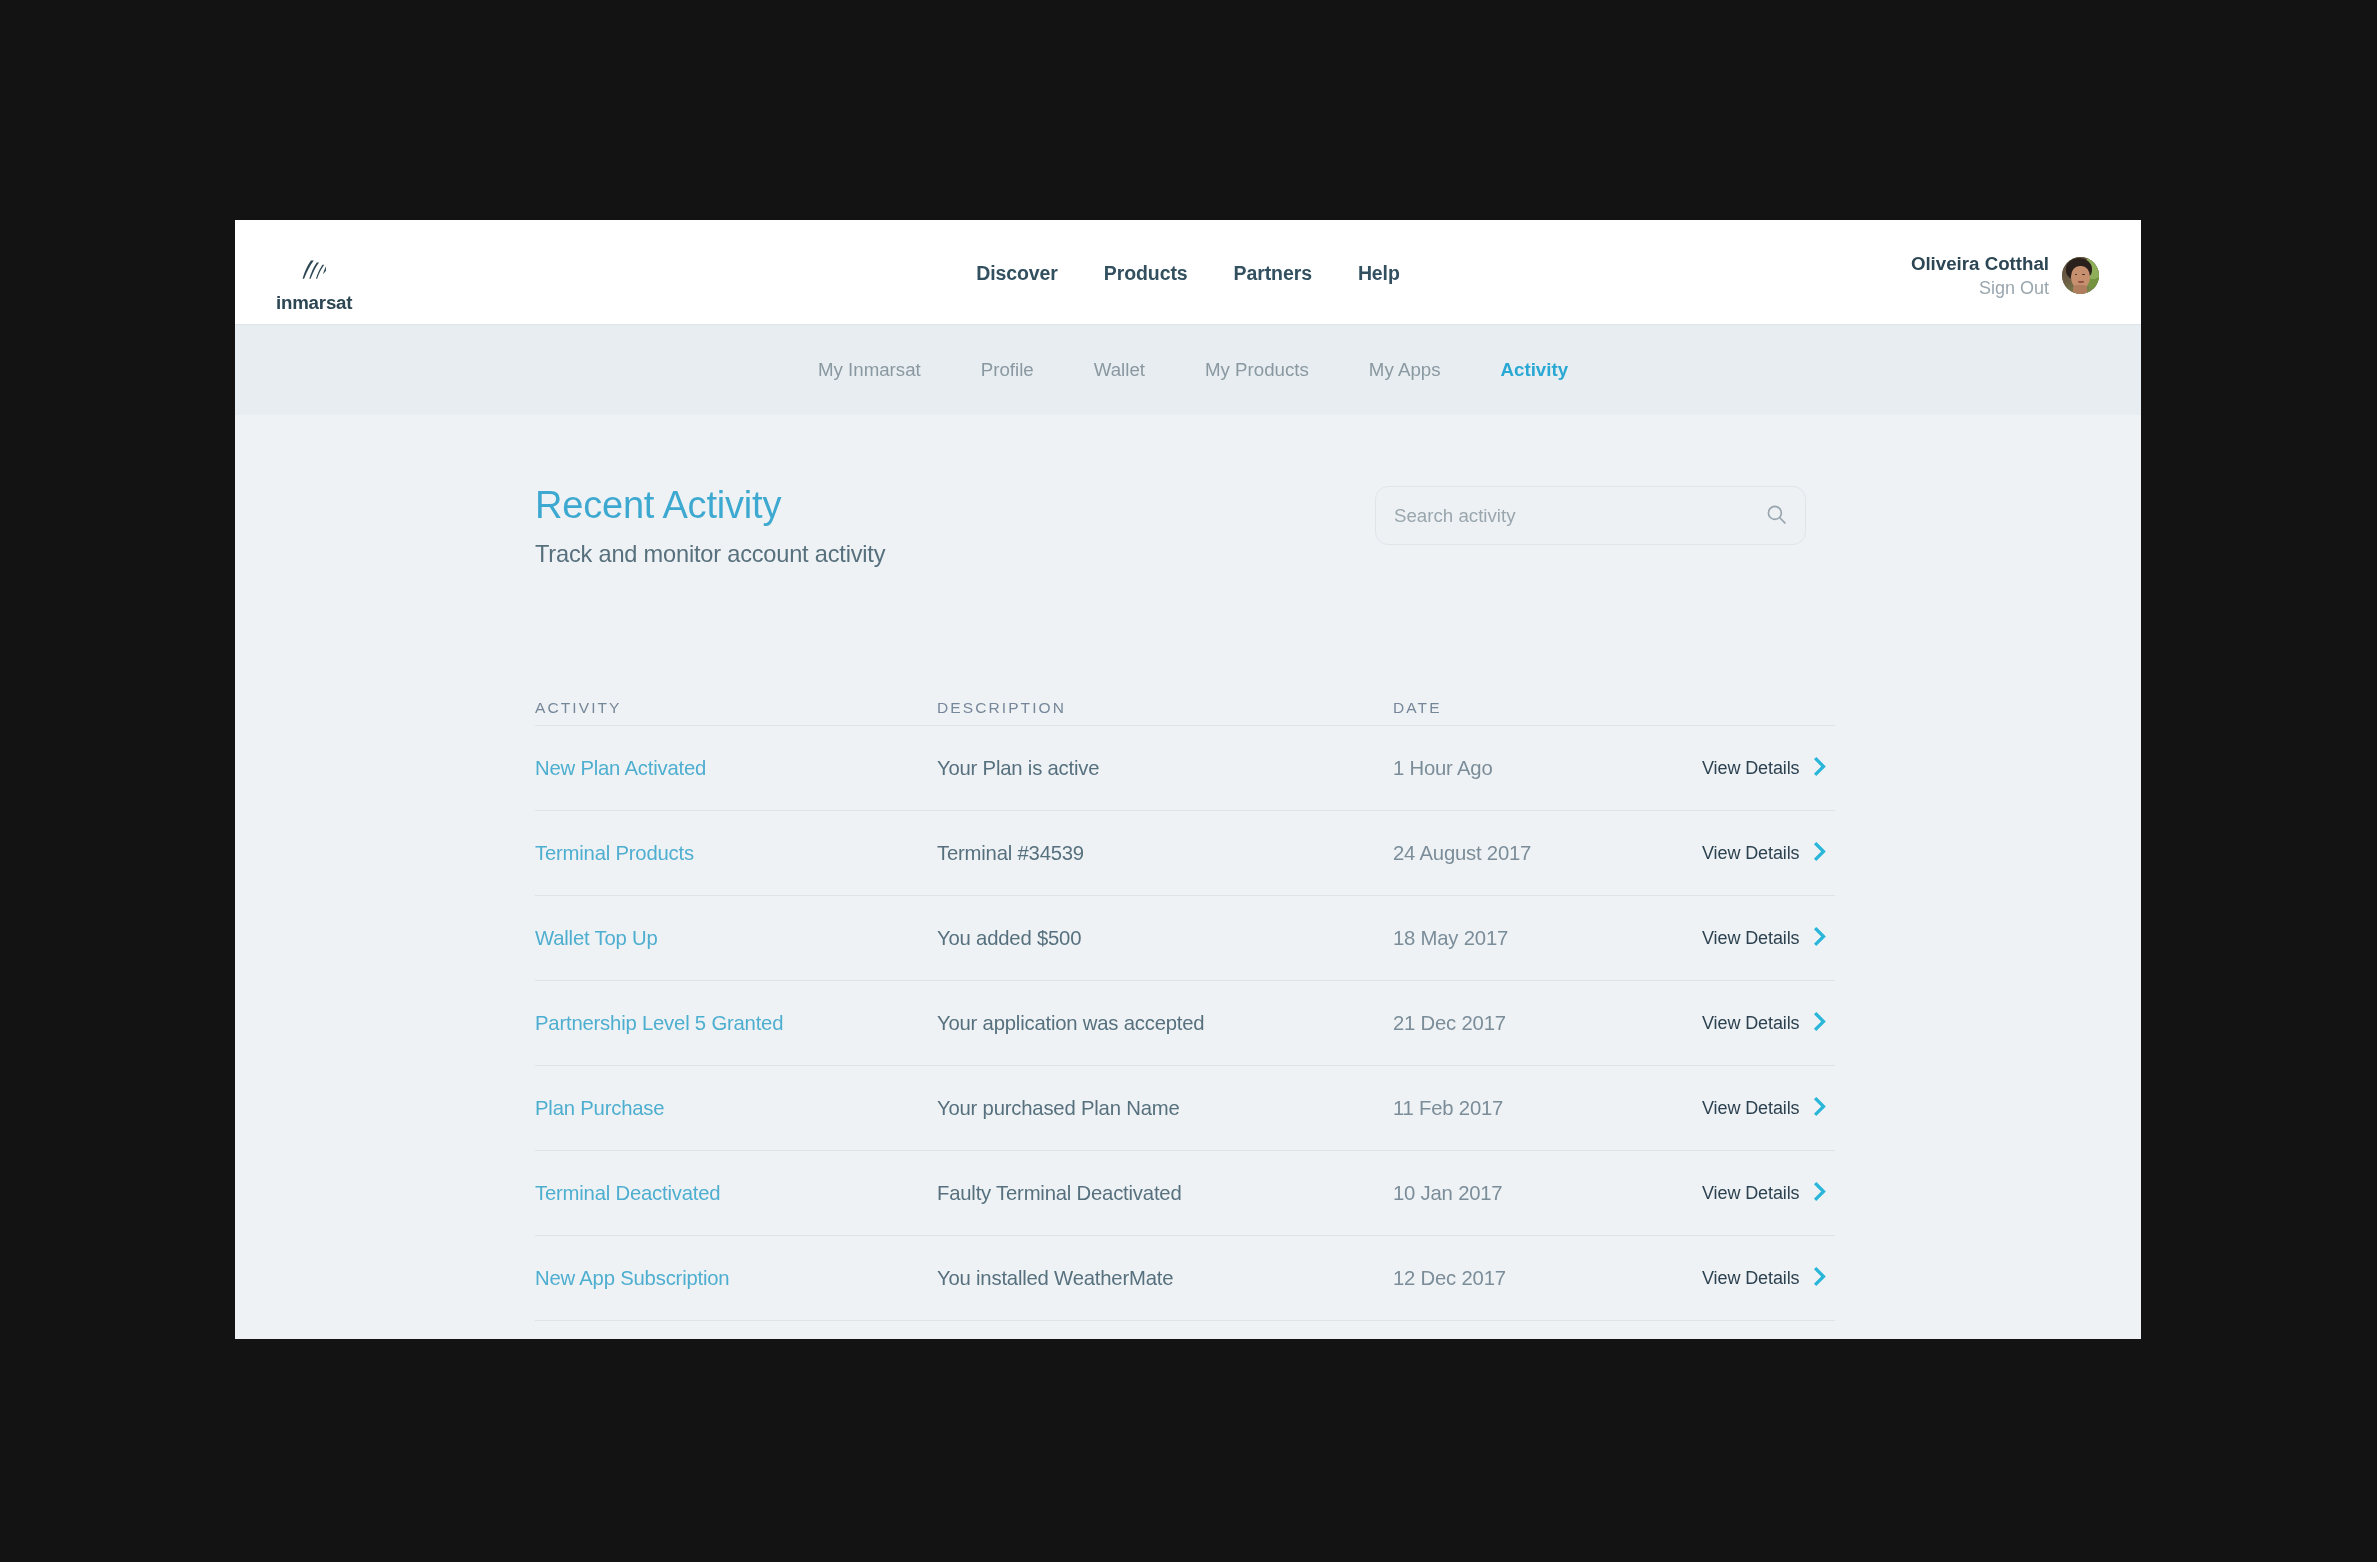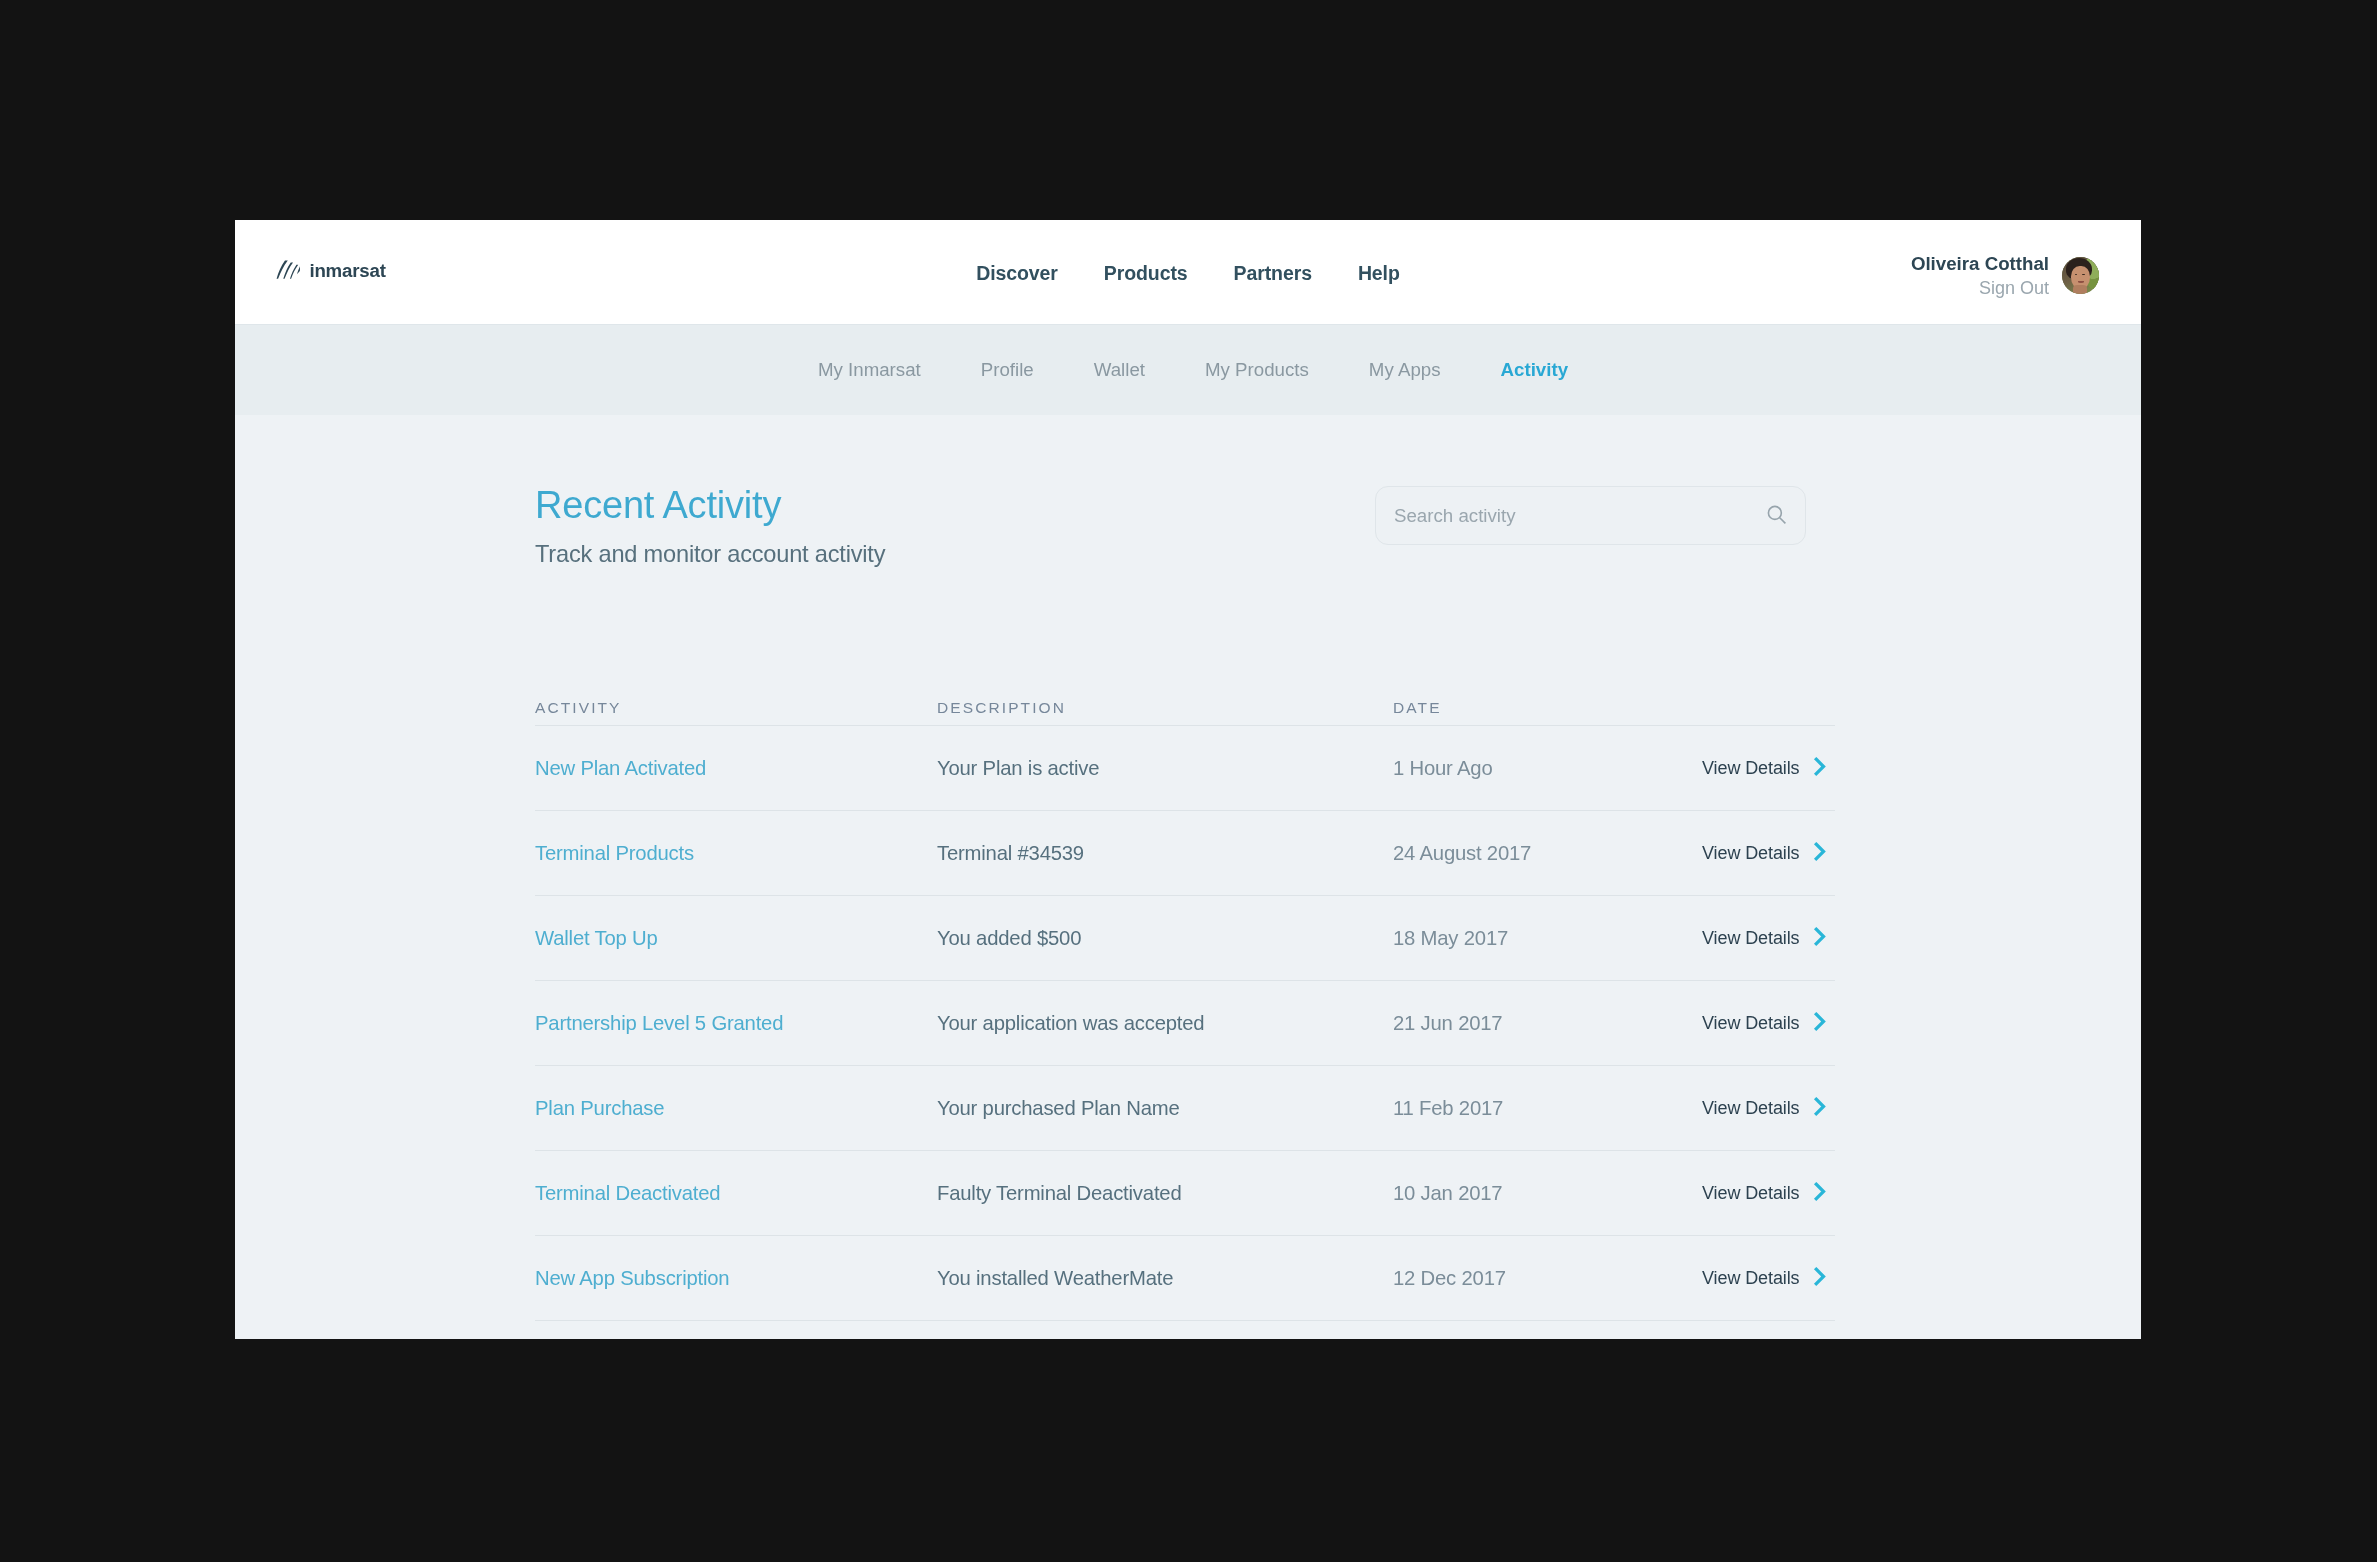--- a/index.html
+++ b/index.html
@@ -32,20 +32,21 @@
     align-items: center;
   }
 
   #brand {
     position: absolute;
     left: 41px;
     top: 39px;
     display: flex;
     align-items: center;
     gap: 9px;
+    flex-direction: column;
   }
   #brand-mark { display: block; }
   #brand-name {
     font-size: 18.7px;
     font-weight: bold;
     color: #2d4654;
     letter-spacing: -0.2px;
   }
 
   #primary-nav {
@@ -415,21 +416,21 @@
                   <polyline points="4,4 13,13 4,22" fill="none" stroke="#29b6d8" stroke-width="4" stroke-linecap="square"></polyline>
                 </svg>
             </span>
           </div>
         </div>
       </div>
 
       <div class="row">
         <div class="cell-activity col-activity">Partnership Level 5 Granted</div>
         <div class="cell-description col-description">Your application was accepted</div>
-        <div class="cell-date col-date">21 Jun 2017</div>
+        <div class="cell-date col-date">21 Dec 2017</div>
         <div class="col-action">
           <div class="view-details">
             <span class="view-details-label">View Details</span>
             <span class="chevron">
               <svg width="14.6" height="21" viewBox="0 0 18 26">
                   <polyline points="4,4 13,13 4,22" fill="none" stroke="#29b6d8" stroke-width="4" stroke-linecap="square"></polyline>
                 </svg>
             </span>
           </div>
         </div>

